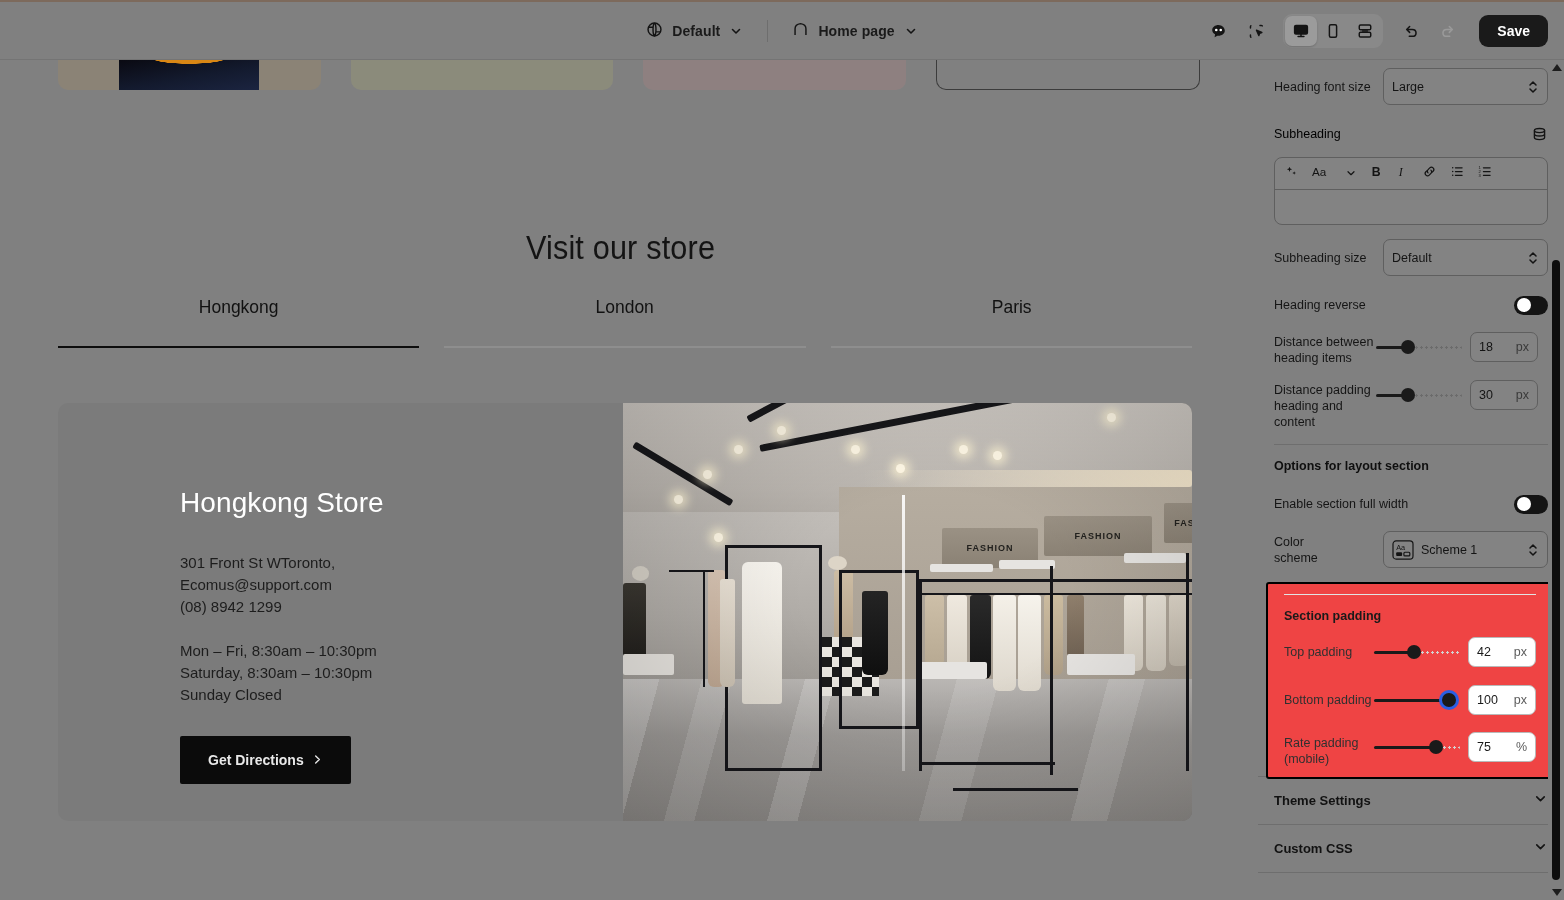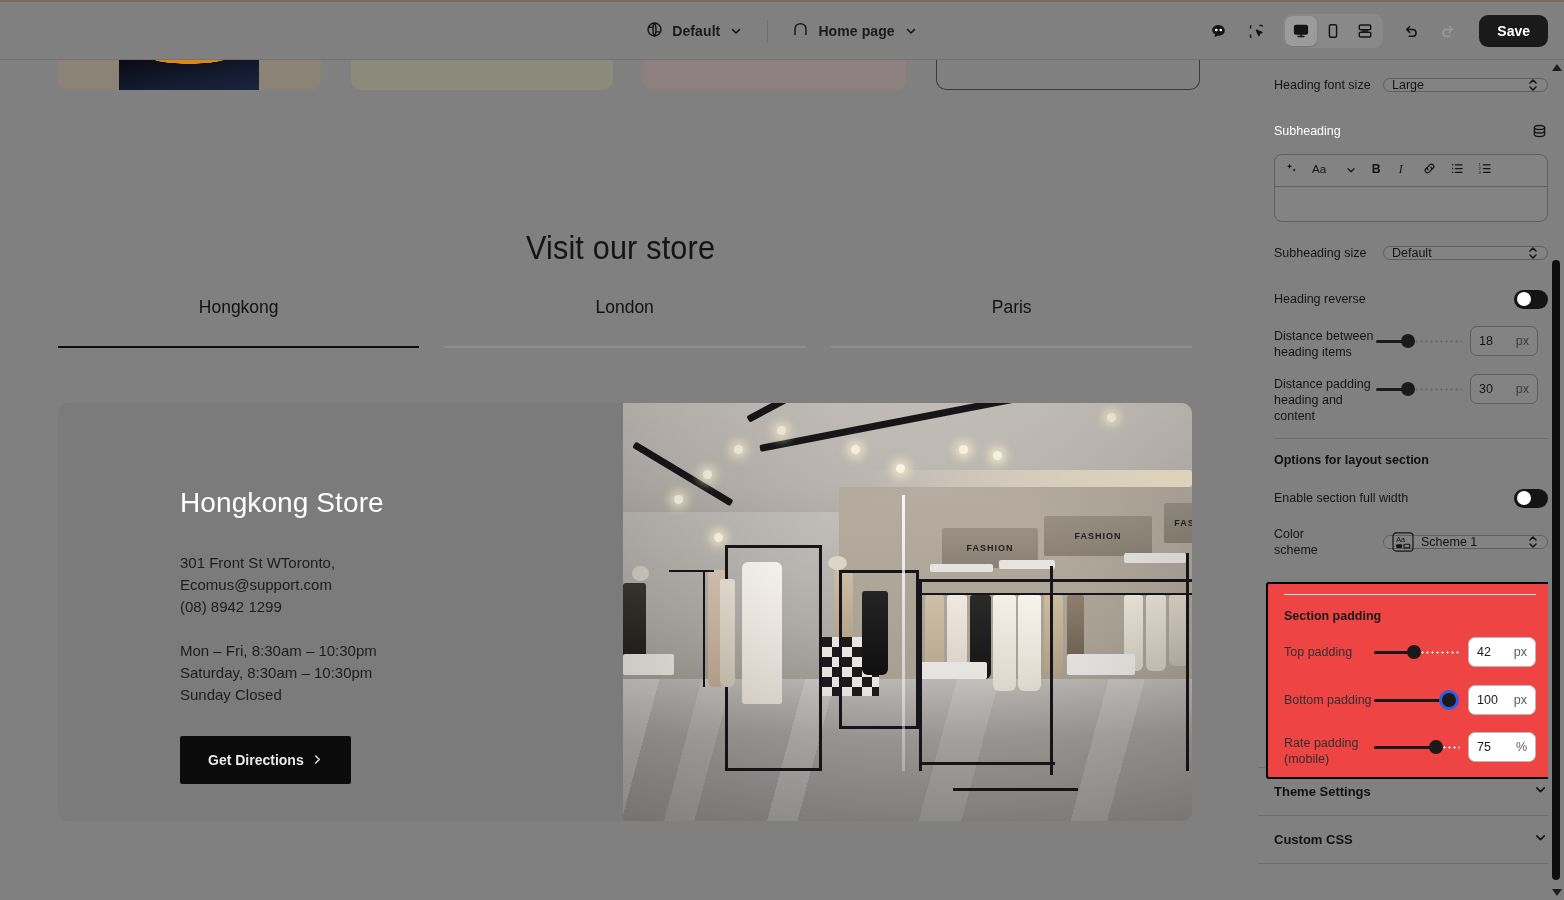--- a/index.html
+++ b/index.html
@@ -169,28 +169,28 @@
   
   .sidebar {
     position: absolute; right: 0; top: 60px; width: 306px; height: 840px;
     background: #808080; overflow: hidden;
   }
   .sb-body { position:absolute; left:0; top:0; width:306px; padding: 0 16px; }
 
   .row { display: flex; align-items: center; min-height: 34px; margin-bottom: 0; }
   .row-label { font-size: 12.5px; color: #151515; flex: 1; line-height: 16px; }
   .field {
-    width: 165px; height: 14px; border: 1px solid #5f5f5f; border-radius: 7px;
+    width: 165px; height: 37px; border: 1px solid #5f5f5f; border-radius: 7px;
     background: #838383; display: flex; align-items: center; padding: 0 8px;
     font-size: 12.5px; color: #141414; cursor: pointer; position: relative;
   }
   .field .val { flex: 1; }
   .stepper { width: 12px; height: 18px; }
 
-  .sect-label { font-size: 12.5px; color: #ffffff; font-weight: 400; }
+  .sect-label { font-size: 12.5px; color: #000000; font-weight: 400; }
   .db-icon { width: 17px; height: 17px; }
 
   .rte {
     border: 1px solid #5f5f5f; border-radius: 8px; background: #838383; overflow: hidden;
   }
   .rte-bar { height: 32px; display: flex; align-items: center; gap: 13px;
     padding: 0 9px; border-bottom: 1px solid #5f5f5f; color: #141414; }
   .rte-area { height: 34px; }
 
   .toggle {

